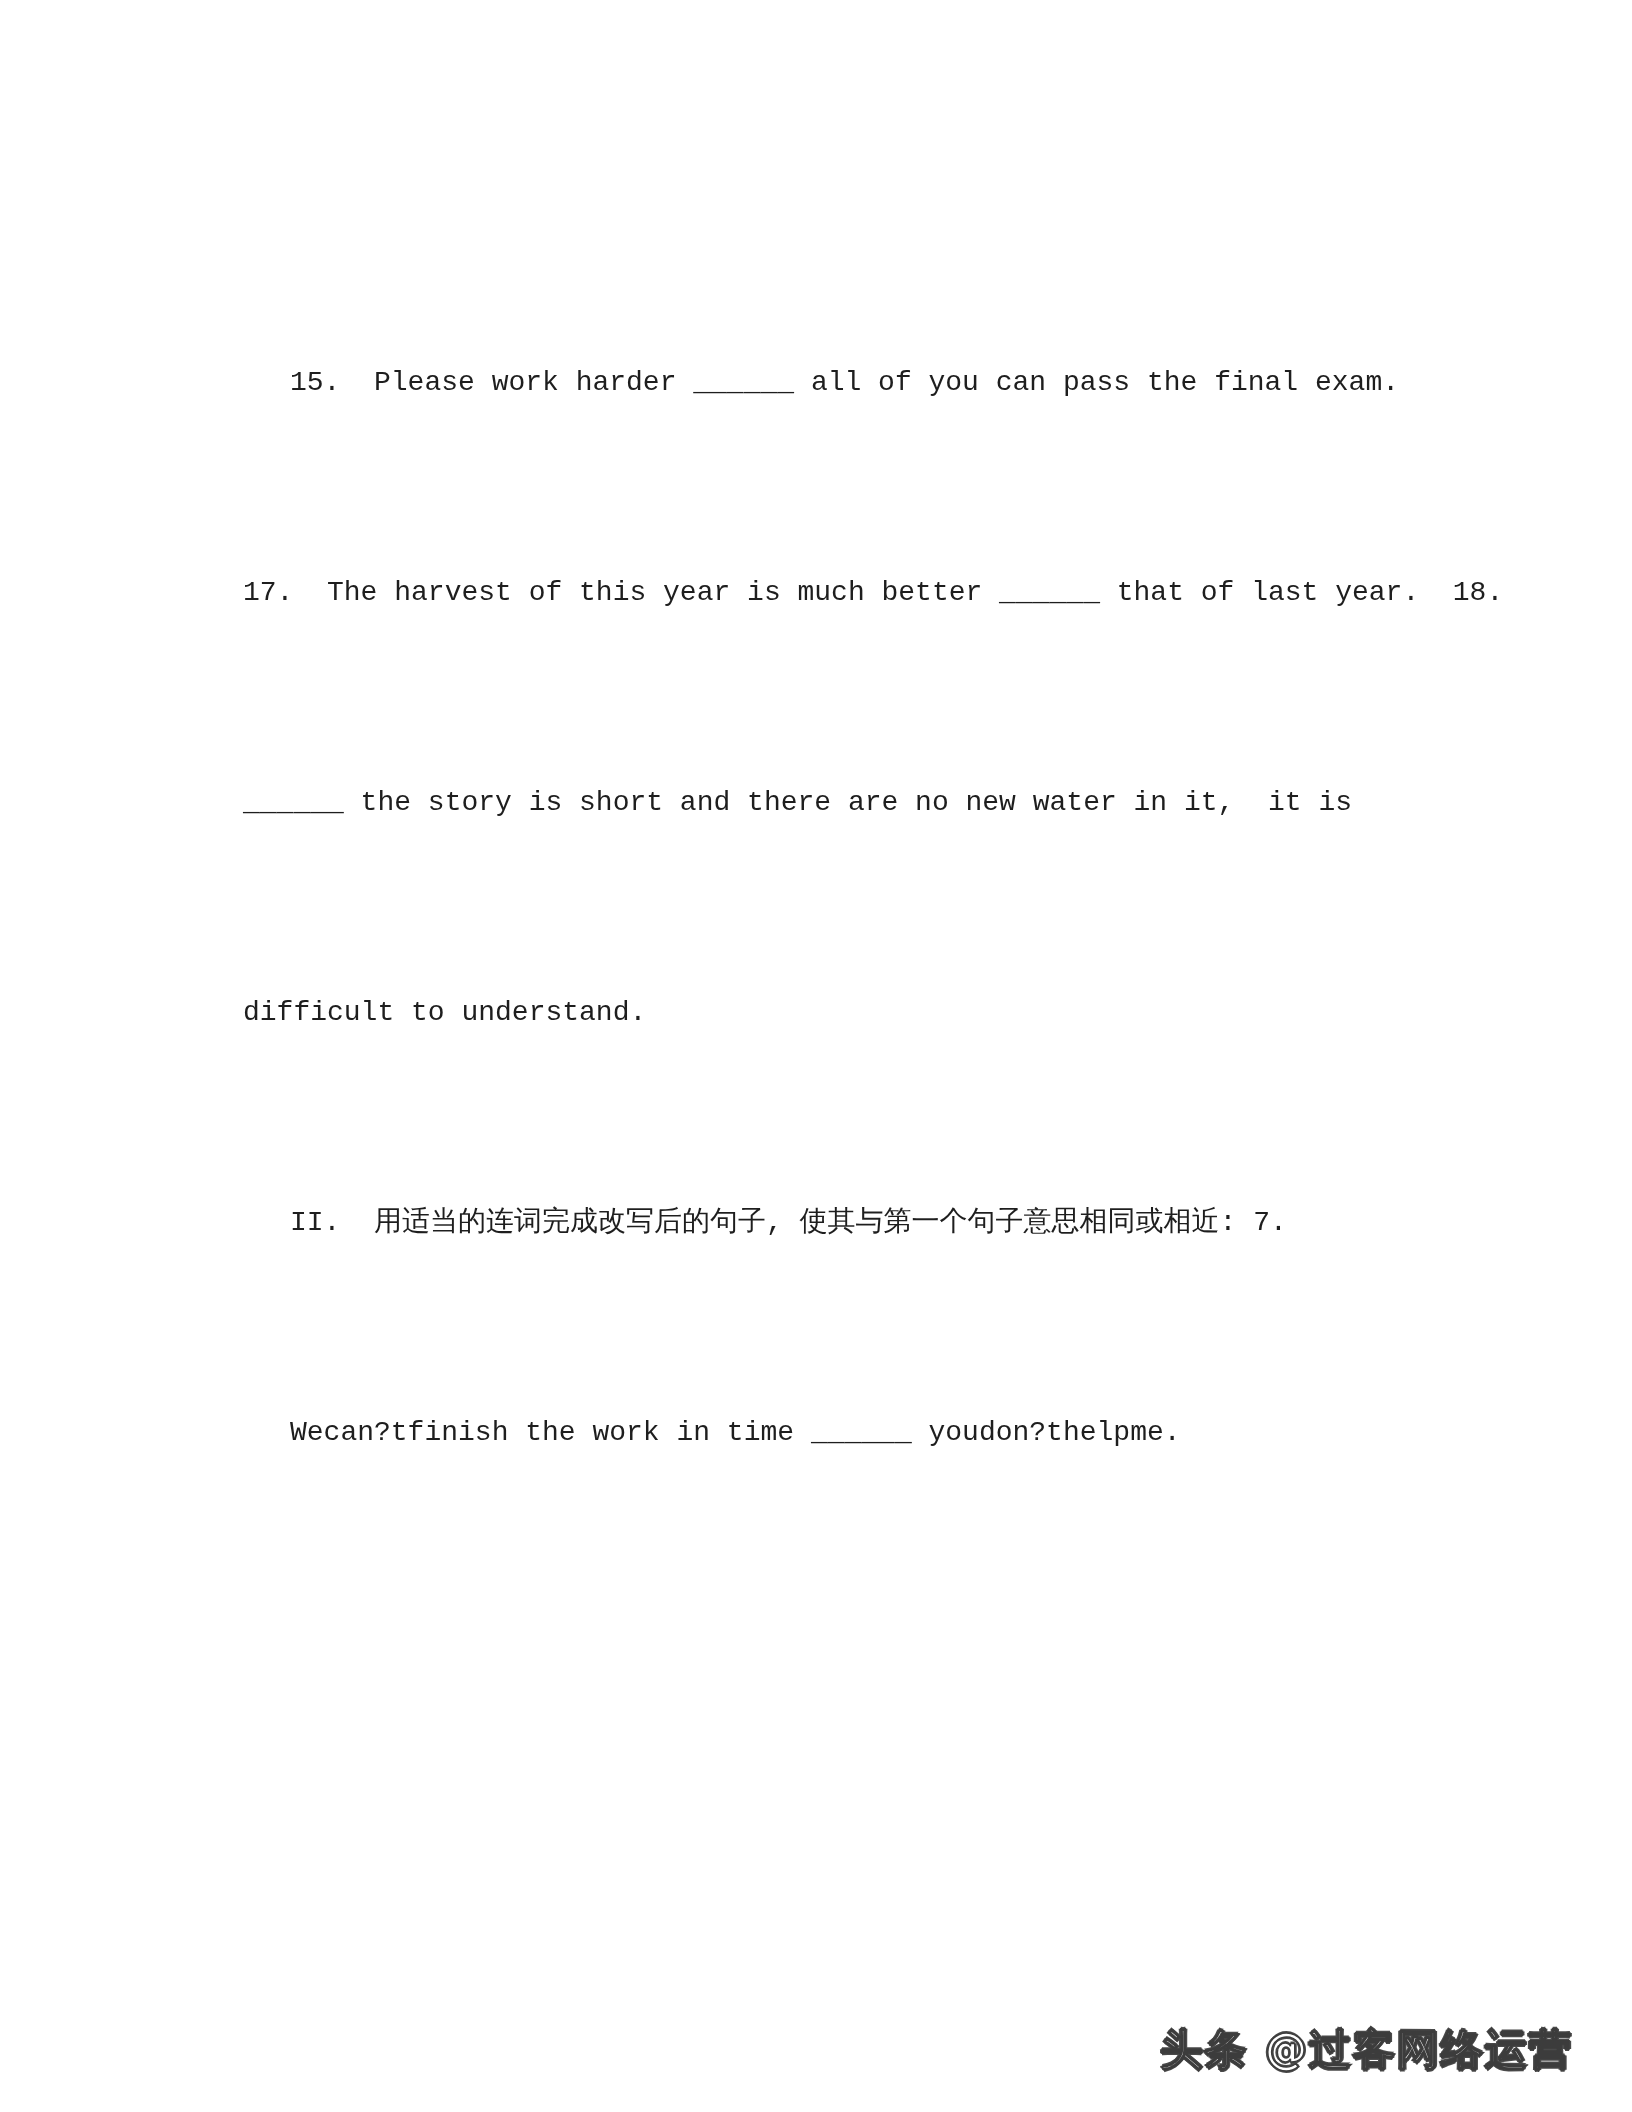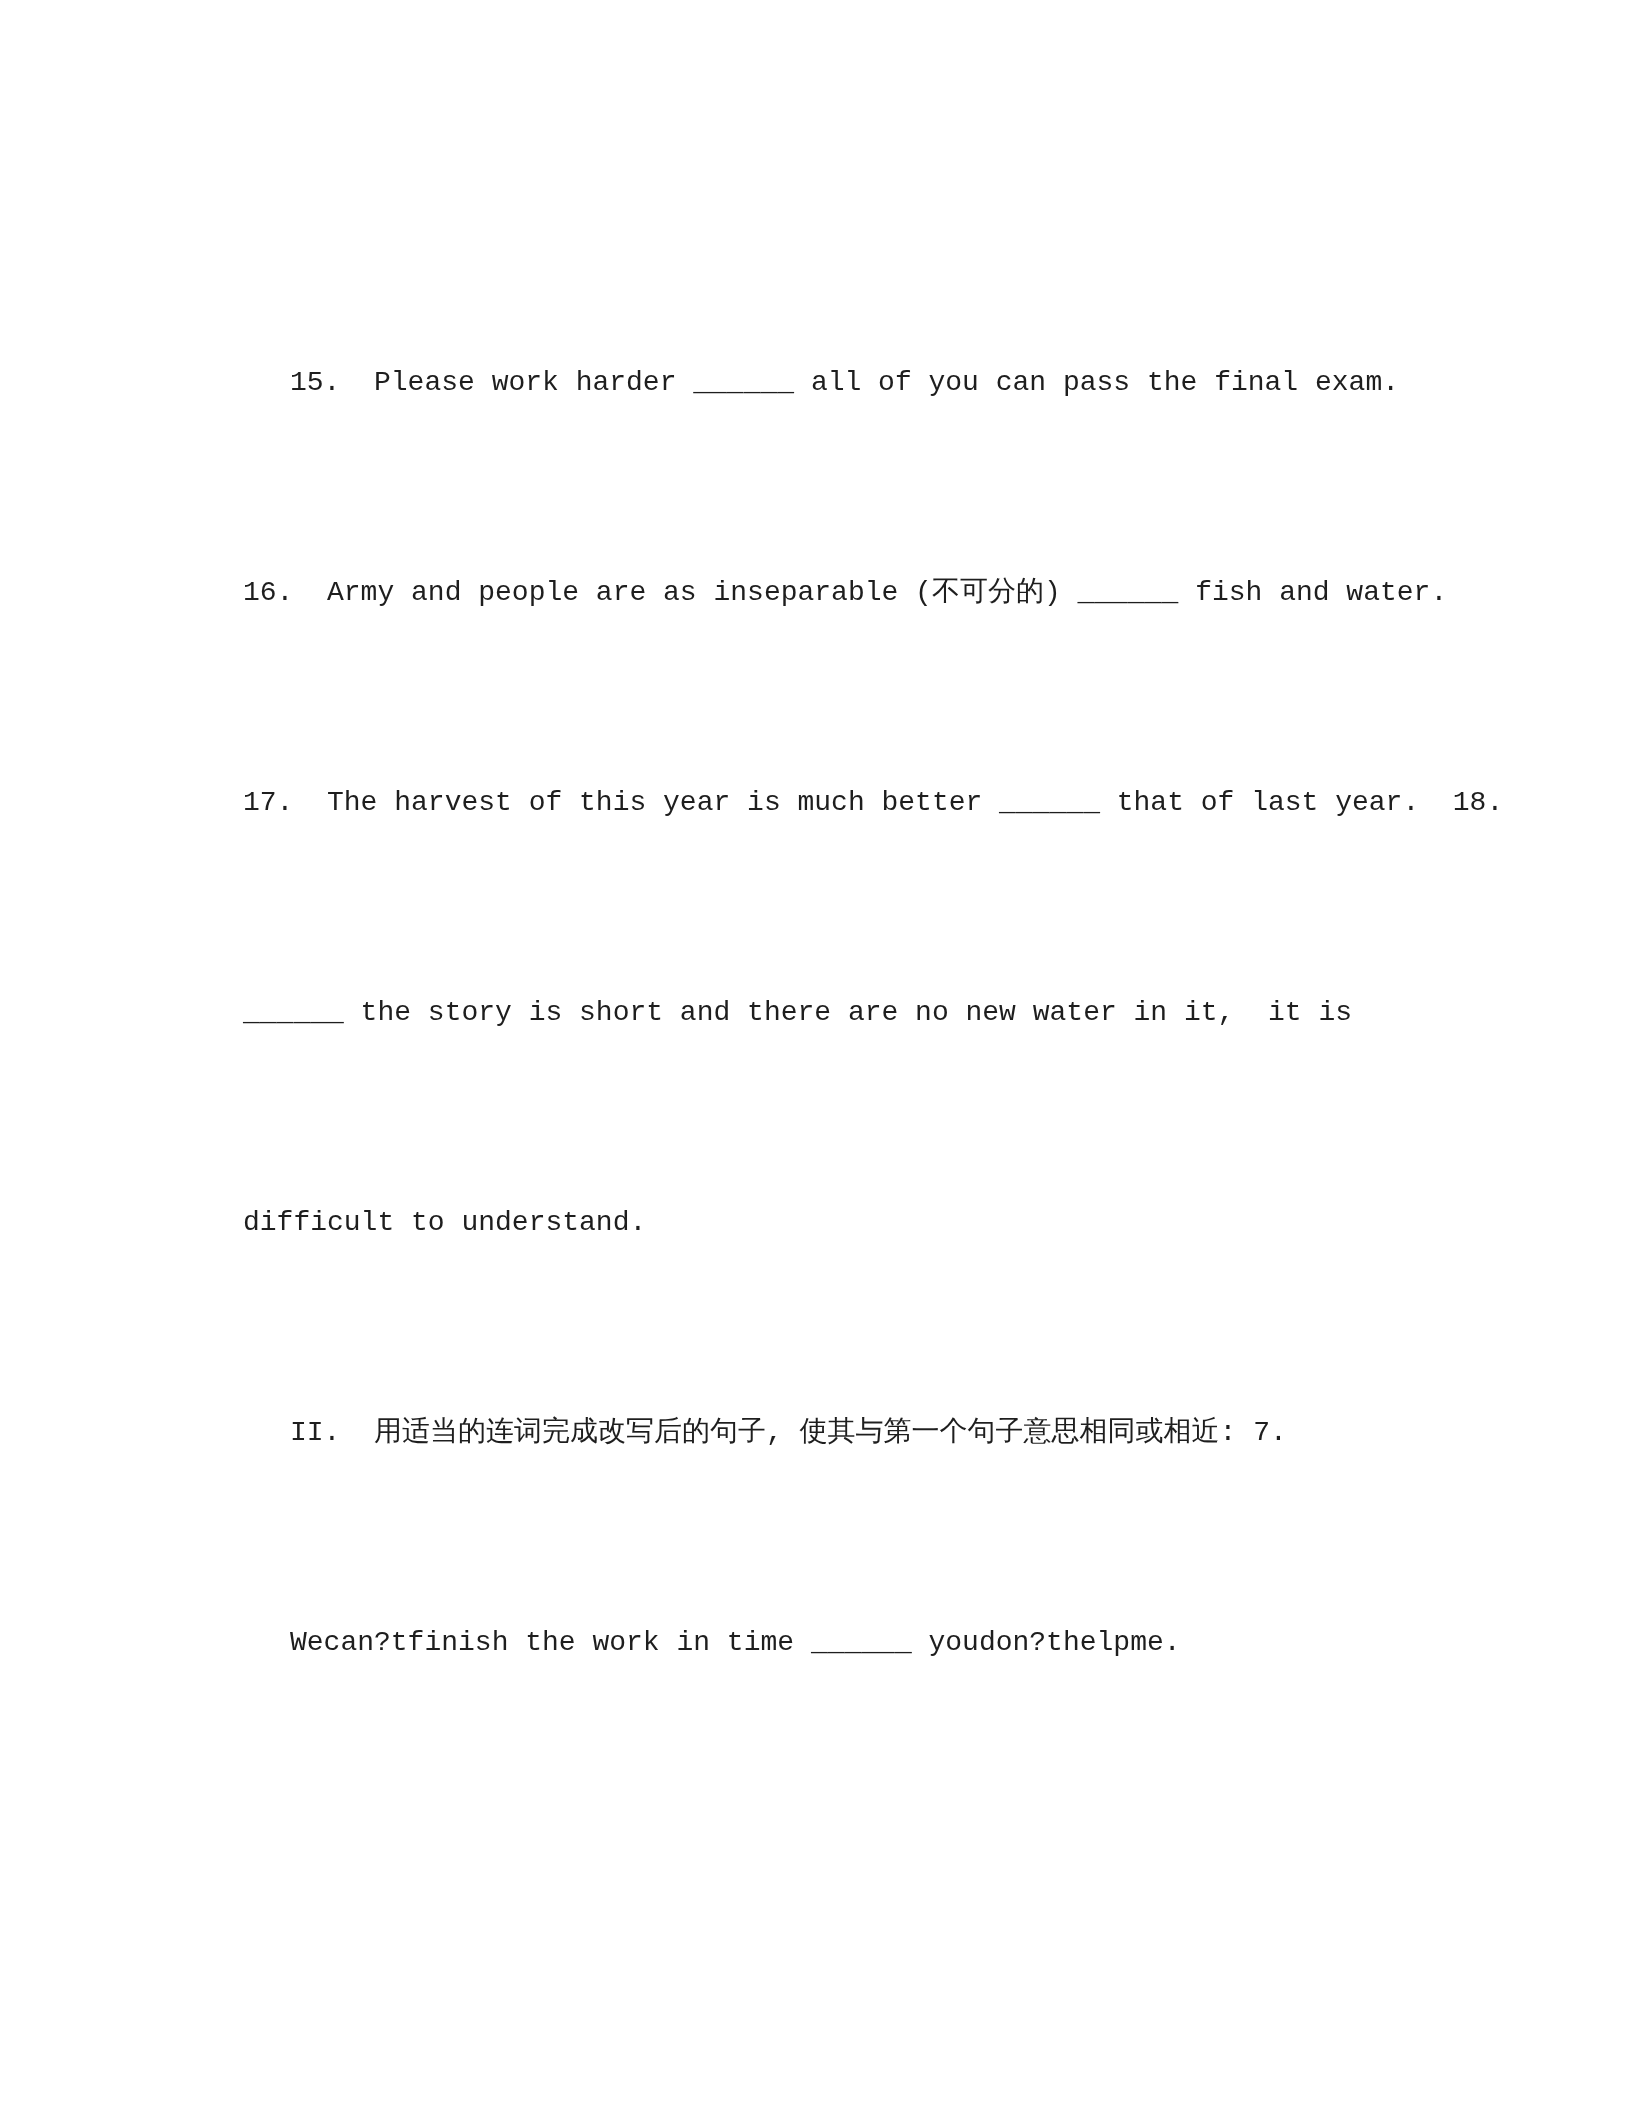--- a/index.html
+++ b/index.html
@@ -48,34 +48,34 @@
       0 -2px 0 #4a4a4a;
     white-space: pre;
   }
 </style>
 </head>
 <body>
 
 <div class="page">
   <div class="doc">
     <div class="line indent">15.  Please work harder ______ all of you can pass the final exam.</div>
-    <div class="line">16.  Army and people are as inseparable (不可分的) ______ fish and water.</div>
     <div class="line">17.  The harvest of this year is much better ______ that of last year.  18.</div>
     <div class="line">______ the story is short and there are no new water in it,  it is</div>
     <div class="line">difficult to understand.</div>
     <div class="line indent">II.  用适当的连词完成改写后的句子, 使其与第一个句子意思相同或相近: 7.</div>
     <div class="line indent">Wecan?tfinish the work in time ______ youdon?thelpme.</div>
     
     
     
     
     
     
     
     
     
     
     
     
     
     
   </div>
+  <div class="watermark">头条 @过客网络运营</div>
 </div>
 
 </body></html>

